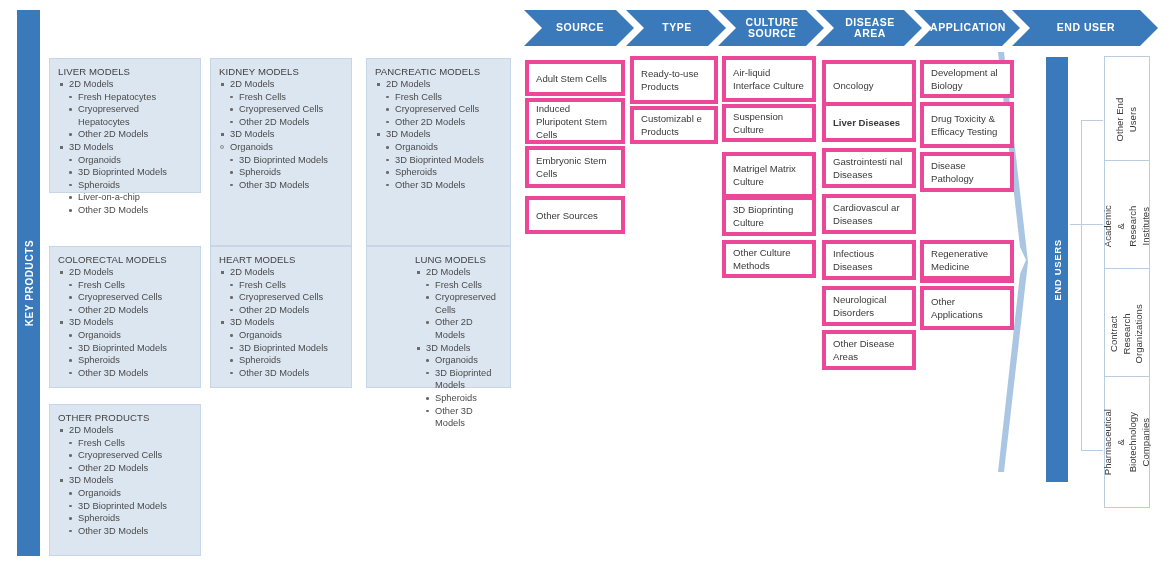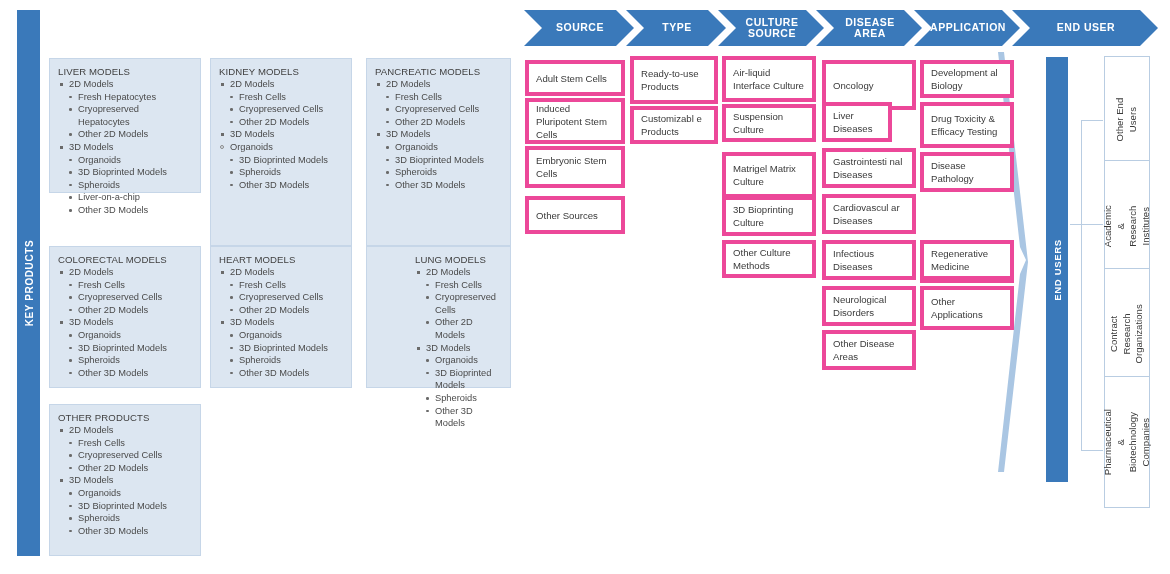--- a/index.html
+++ b/index.html
@@ -299,21 +299,21 @@
       <span>3D Bioprinting Culture</span>
     </div>
     <div class="wbox" style="left: 722px; top: 240px; width: 94px; height: 38px;">
       <span>Other Culture Methods</span>
     </div>
   </div>
 <div id="layer-disease">
     <div class="wbox" style="left: 822px; top: 60px; width: 94px; height: 50px;">
       <span>Oncology</span>
     </div>
-    <div class="wbox" style="left: 822px; top: 102px; width: 70px; height: 40px;">
+    <div class="wbox" style="left: 822px; top: 102px; width: 94px; height: 40px; font-weight: bold;">
       <span>Liver Diseases</span>
     </div>
     <div class="wbox" style="left: 822px; top: 148px; width: 94px; height: 40px;">
       <span>Gastrointesti nal Diseases</span>
     </div>
     <div class="wbox" style="left: 822px; top: 194px; width: 94px; height: 40px;">
       <span>Cardiovascul ar Diseases</span>
     </div>
     <div class="wbox" style="left: 822px; top: 240px; width: 94px; height: 40px;">
       <span>Infectious Diseases</span>

